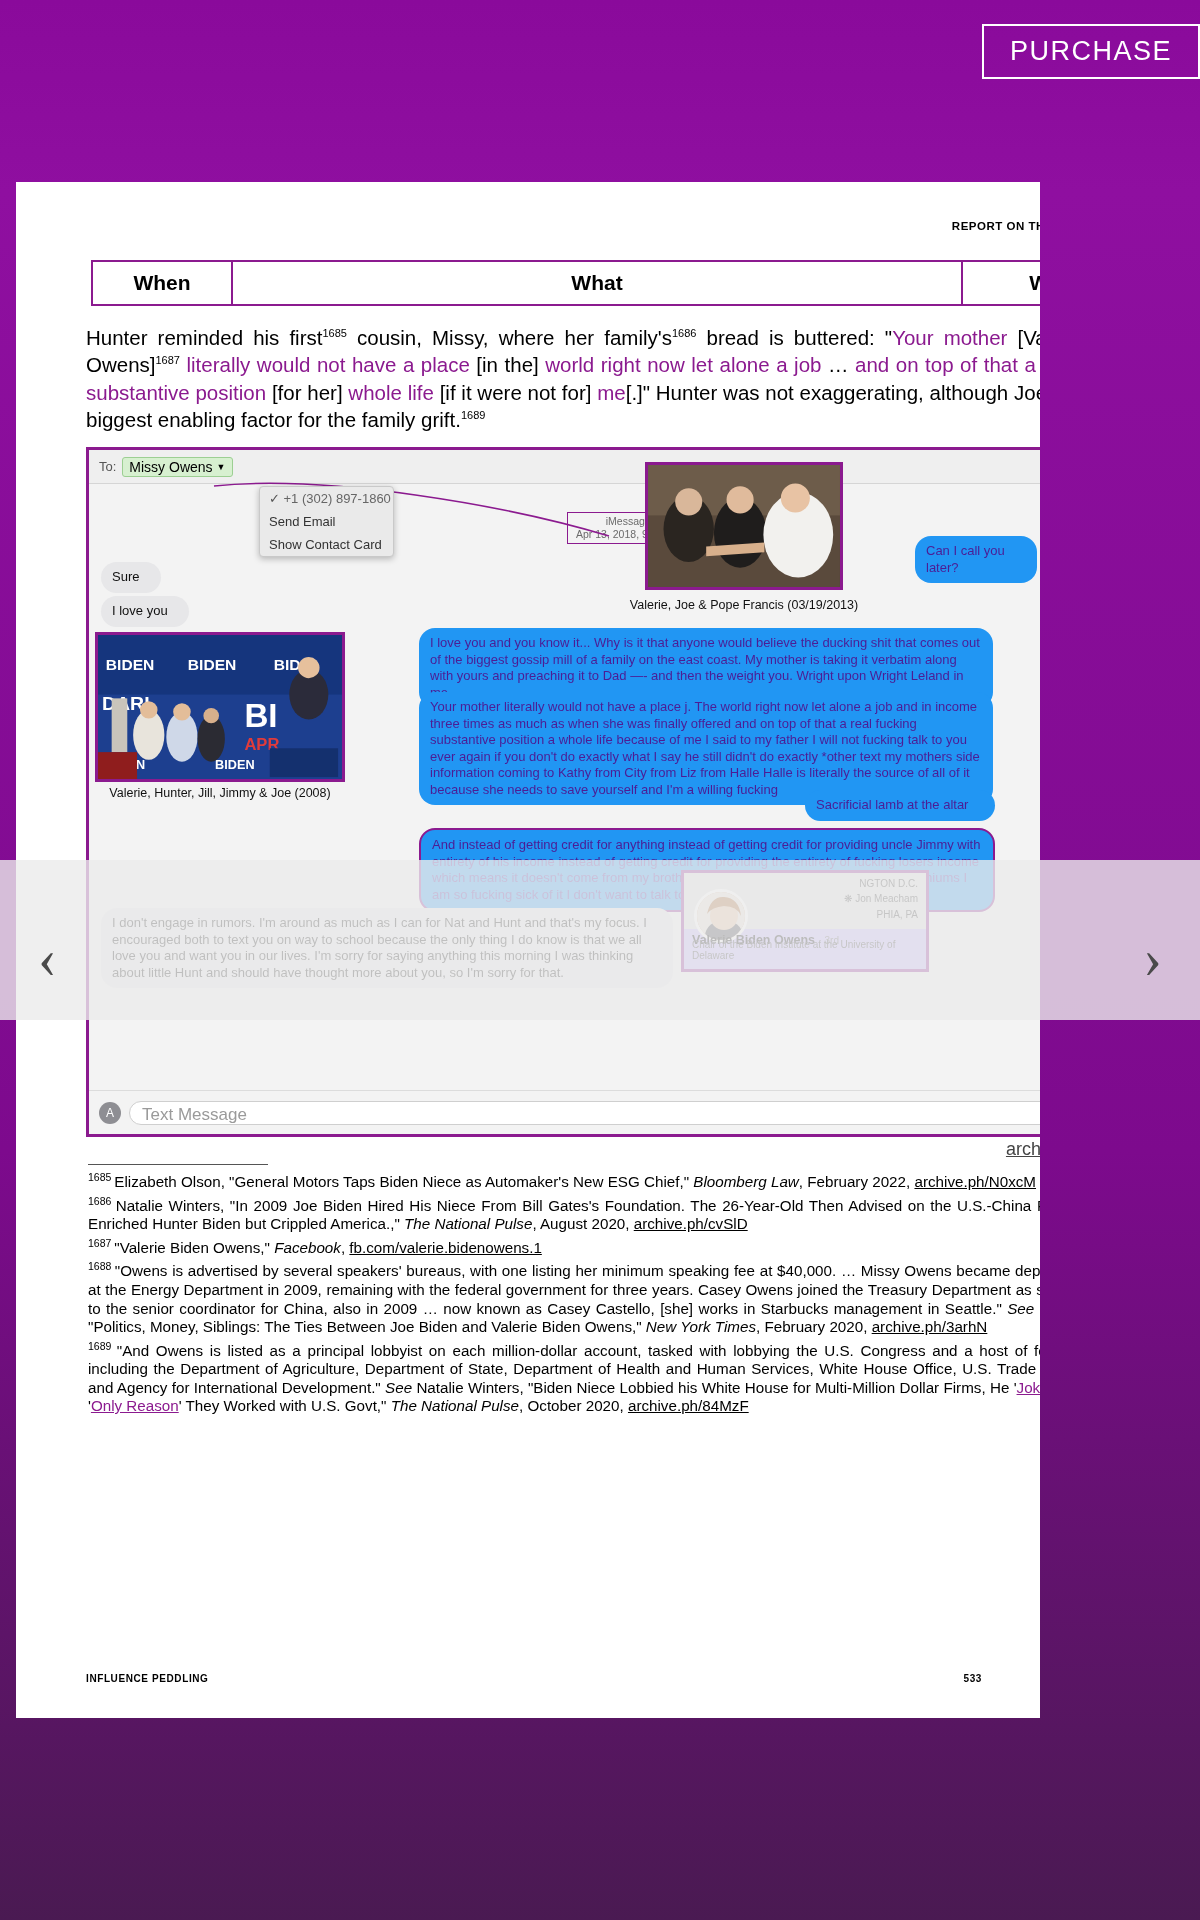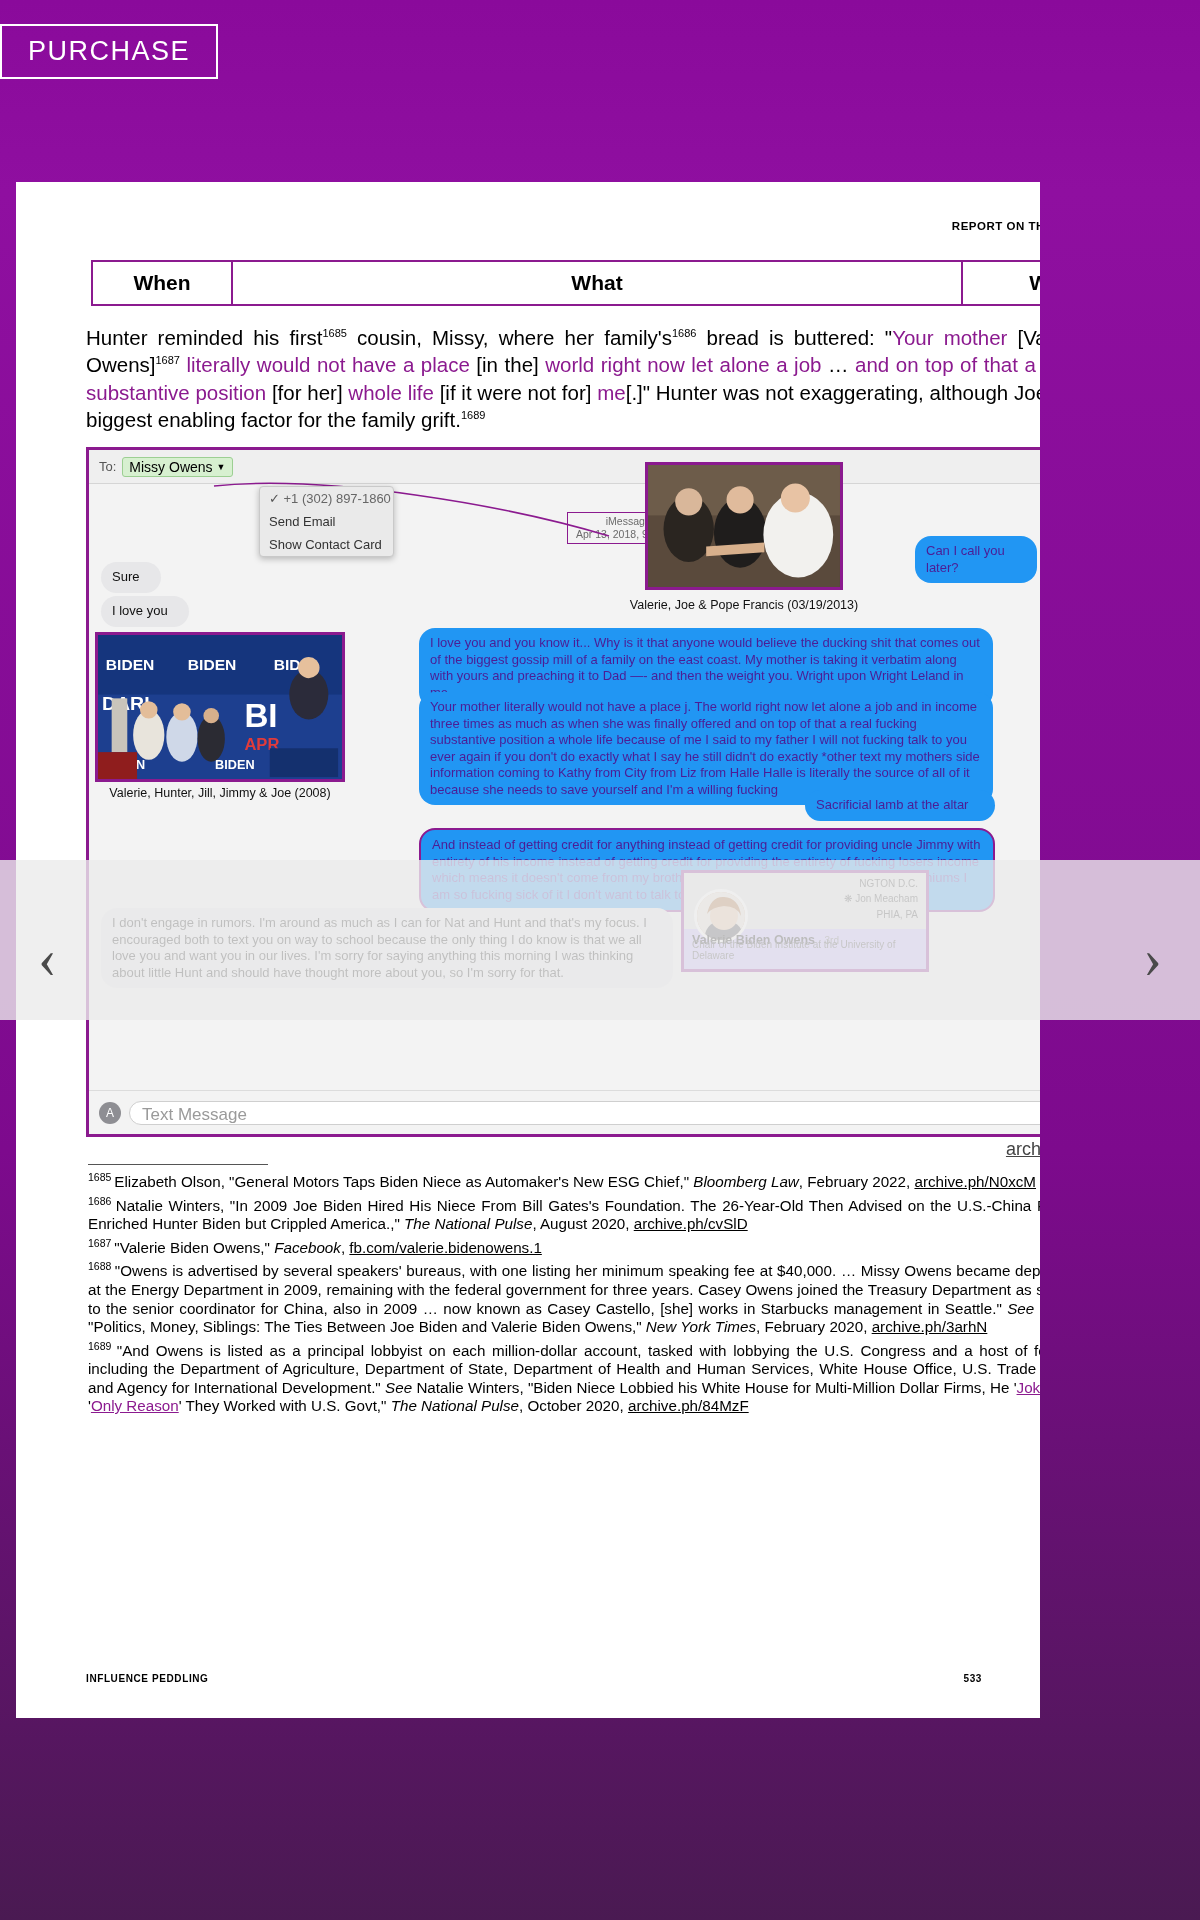--- a/index.html
+++ b/index.html
@@ -12,21 +12,21 @@
     overflow:hidden;
   }
   
   .backdrop {
     position:absolute; inset:0;
     background:linear-gradient(180deg,#8a0a9b 0%, #8f0fa0 10%, #7d0a8d 60%, #4a1a52 100%);
   }
   
   .topbar {
     position:absolute; top:0; left:0; width:1200px; height:182px;
-    display:flex; align-items:flex-start; justify-content:flex-start;
+    display:flex; align-items:flex-start; justify-content:flex-end;
   }
   .purchase-btn {
     margin-top:24px;
     border:2px solid #ffffff;
     color:#ffffff;
     background:transparent;
     font-size:27px;
     letter-spacing:1.5px;
     padding:10px 26px;
     font-family:"Liberation Sans", sans-serif;

